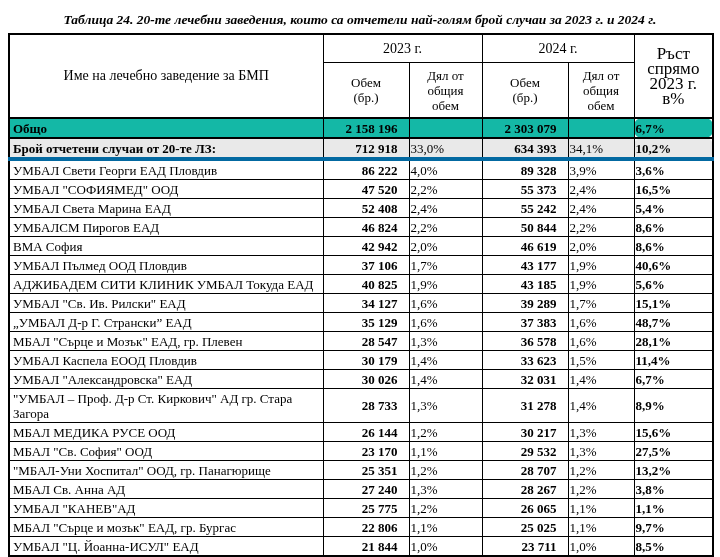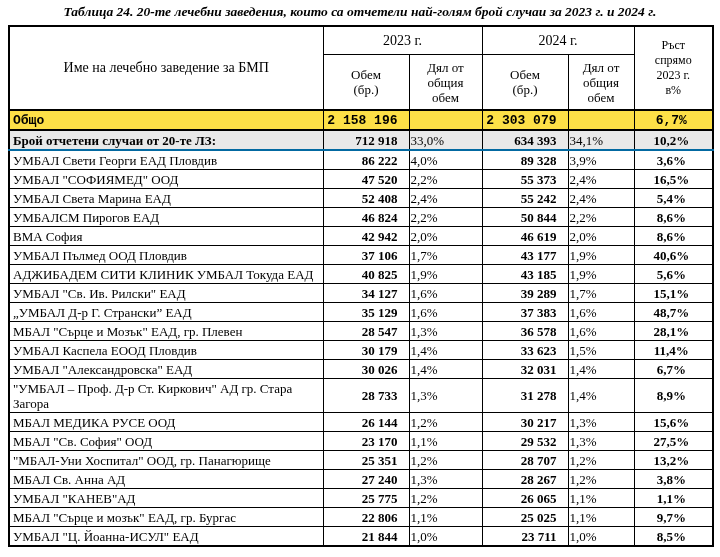--- a/index.html
+++ b/index.html
@@ -6,21 +6,21 @@
   body{
     width:720px;height:557px;
     background:#ffffff;color:#000;
     font-family:"Liberation Serif","DejaVu Serif",serif;
     overflow:hidden;
   }
   .title{
     text-align:center;
     font-weight:bold;font-style:italic;
     font-size:13.5px;
-    margin:4px 4px 5px 4px;
+    margin:12px 4px 5px 4px;
     white-space:nowrap;
   }
   table{
     border-collapse:collapse;
     table-layout:fixed;
     margin-left:8px;
     width:704px;
     border:2px solid #000;
   }
   th,td{
@@ -34,42 +34,41 @@
     background:#ffffff;
   }
   thead{border-bottom:2px solid #000;}
   .year-h{font-size:14px;height:25px;}
   .name-h{font-size:14px;}
   .sub-h{
     font-size:13px;line-height:15px;height:52px;
     white-space:pre-line;
   }
   .growth-h{
-    font-size:12px;line-height:15px;
+    font-size:17px;line-height:15px;
     white-space:pre-line;
   }
   tbody td{
     font-size:13px;
     line-height:15px;
     padding-top:1.5px;padding-bottom:1.5px;
     vertical-align:middle;
   }
   td.name{text-align:left;padding-left:3px;padding-right:2px;}
   td.vol{text-align:right;padding-right:11px;font-weight:bold;}
   td.share{text-align:left;padding-right:5px;}
-  td.growth{text-align:center;padding-right:5px;font-weight:bold;}
+  td.growth{text-align:left;padding-right:5px;font-weight:bold;border-radius:8px;}
   tr.total td{
-    background:#fde047;
+    background:#14b8a6;
     font-weight:bold;
     border-bottom:2px solid #000;
-    font-family:Liberation Mono, monospace;
   }
   tr.subtotal td{
     background:#E9E9E9;
-    border-bottom:2px solid #0369a1;
+    border-bottom:4px solid #0369a1;
   }
   tr.subtotal td.name{font-weight:bold;}
   tr.subtotal td.share{font-weight:normal;}
 </style>
 </head>
 <body>
 
 <div class="title">Таблица 24. 20-те лечебни заведения, които са отчетели най-голям брой случаи за 2023 г. и 2024 г.</div>
 
 <table>

